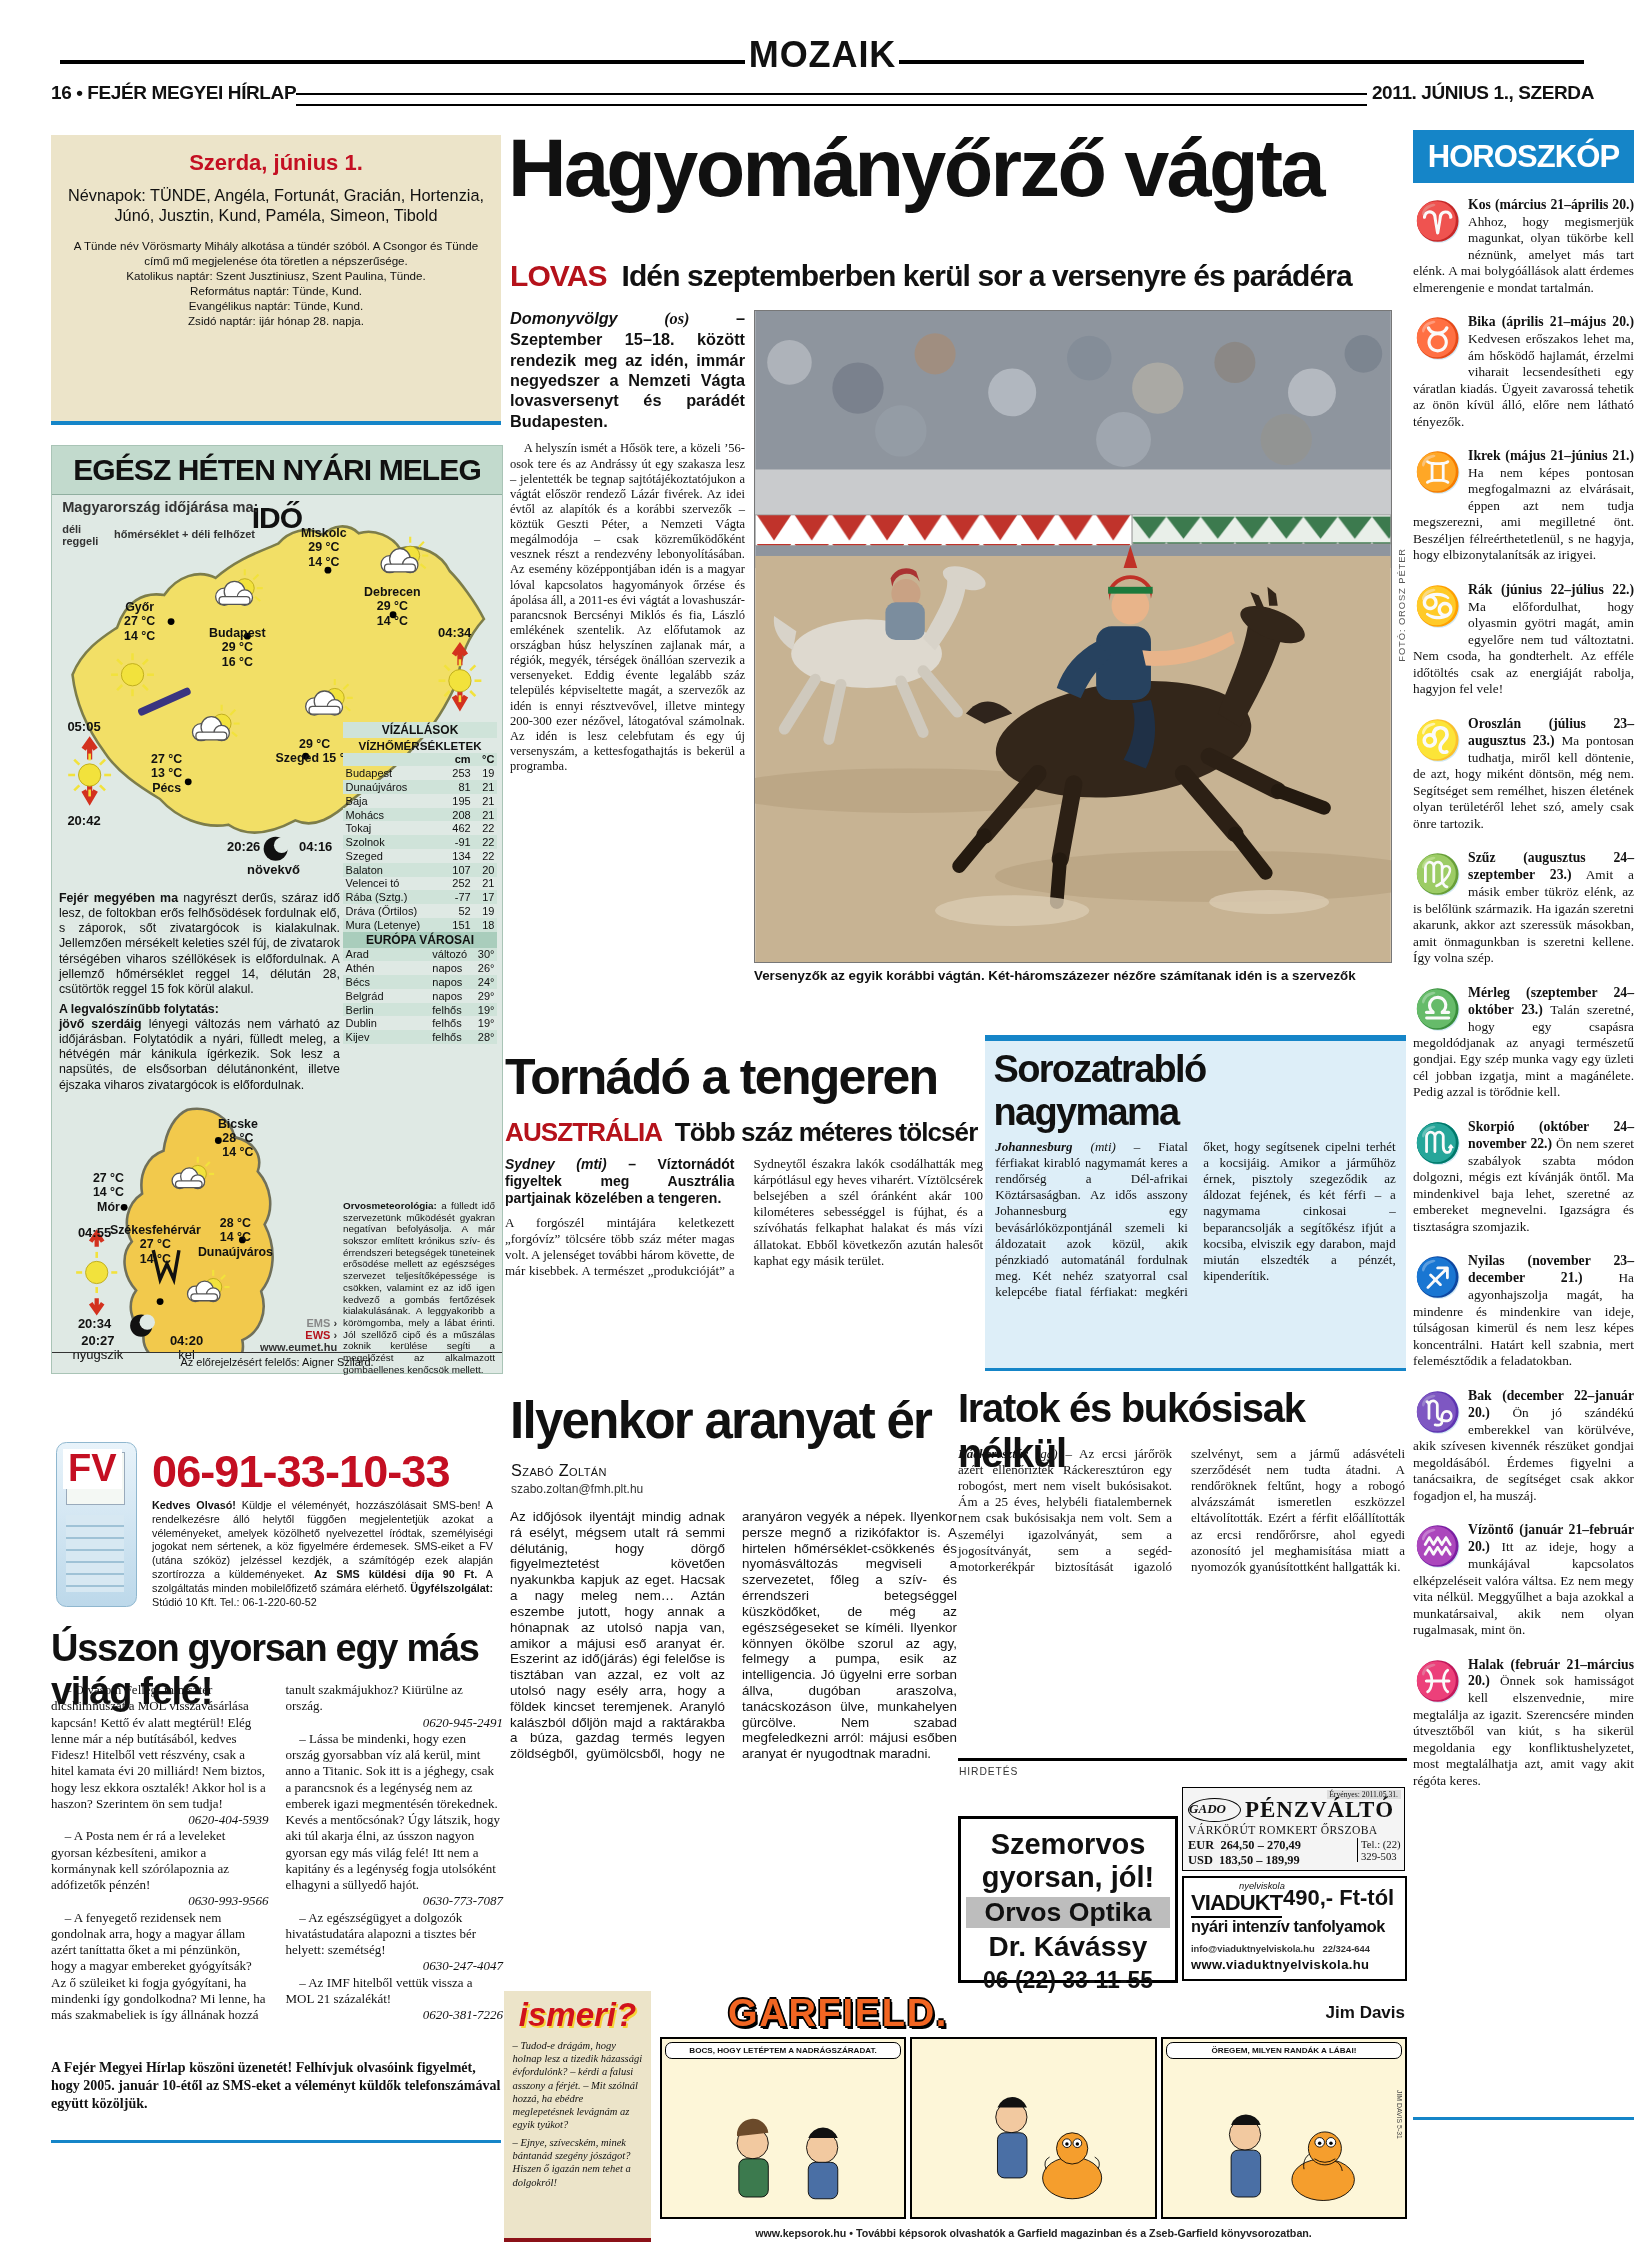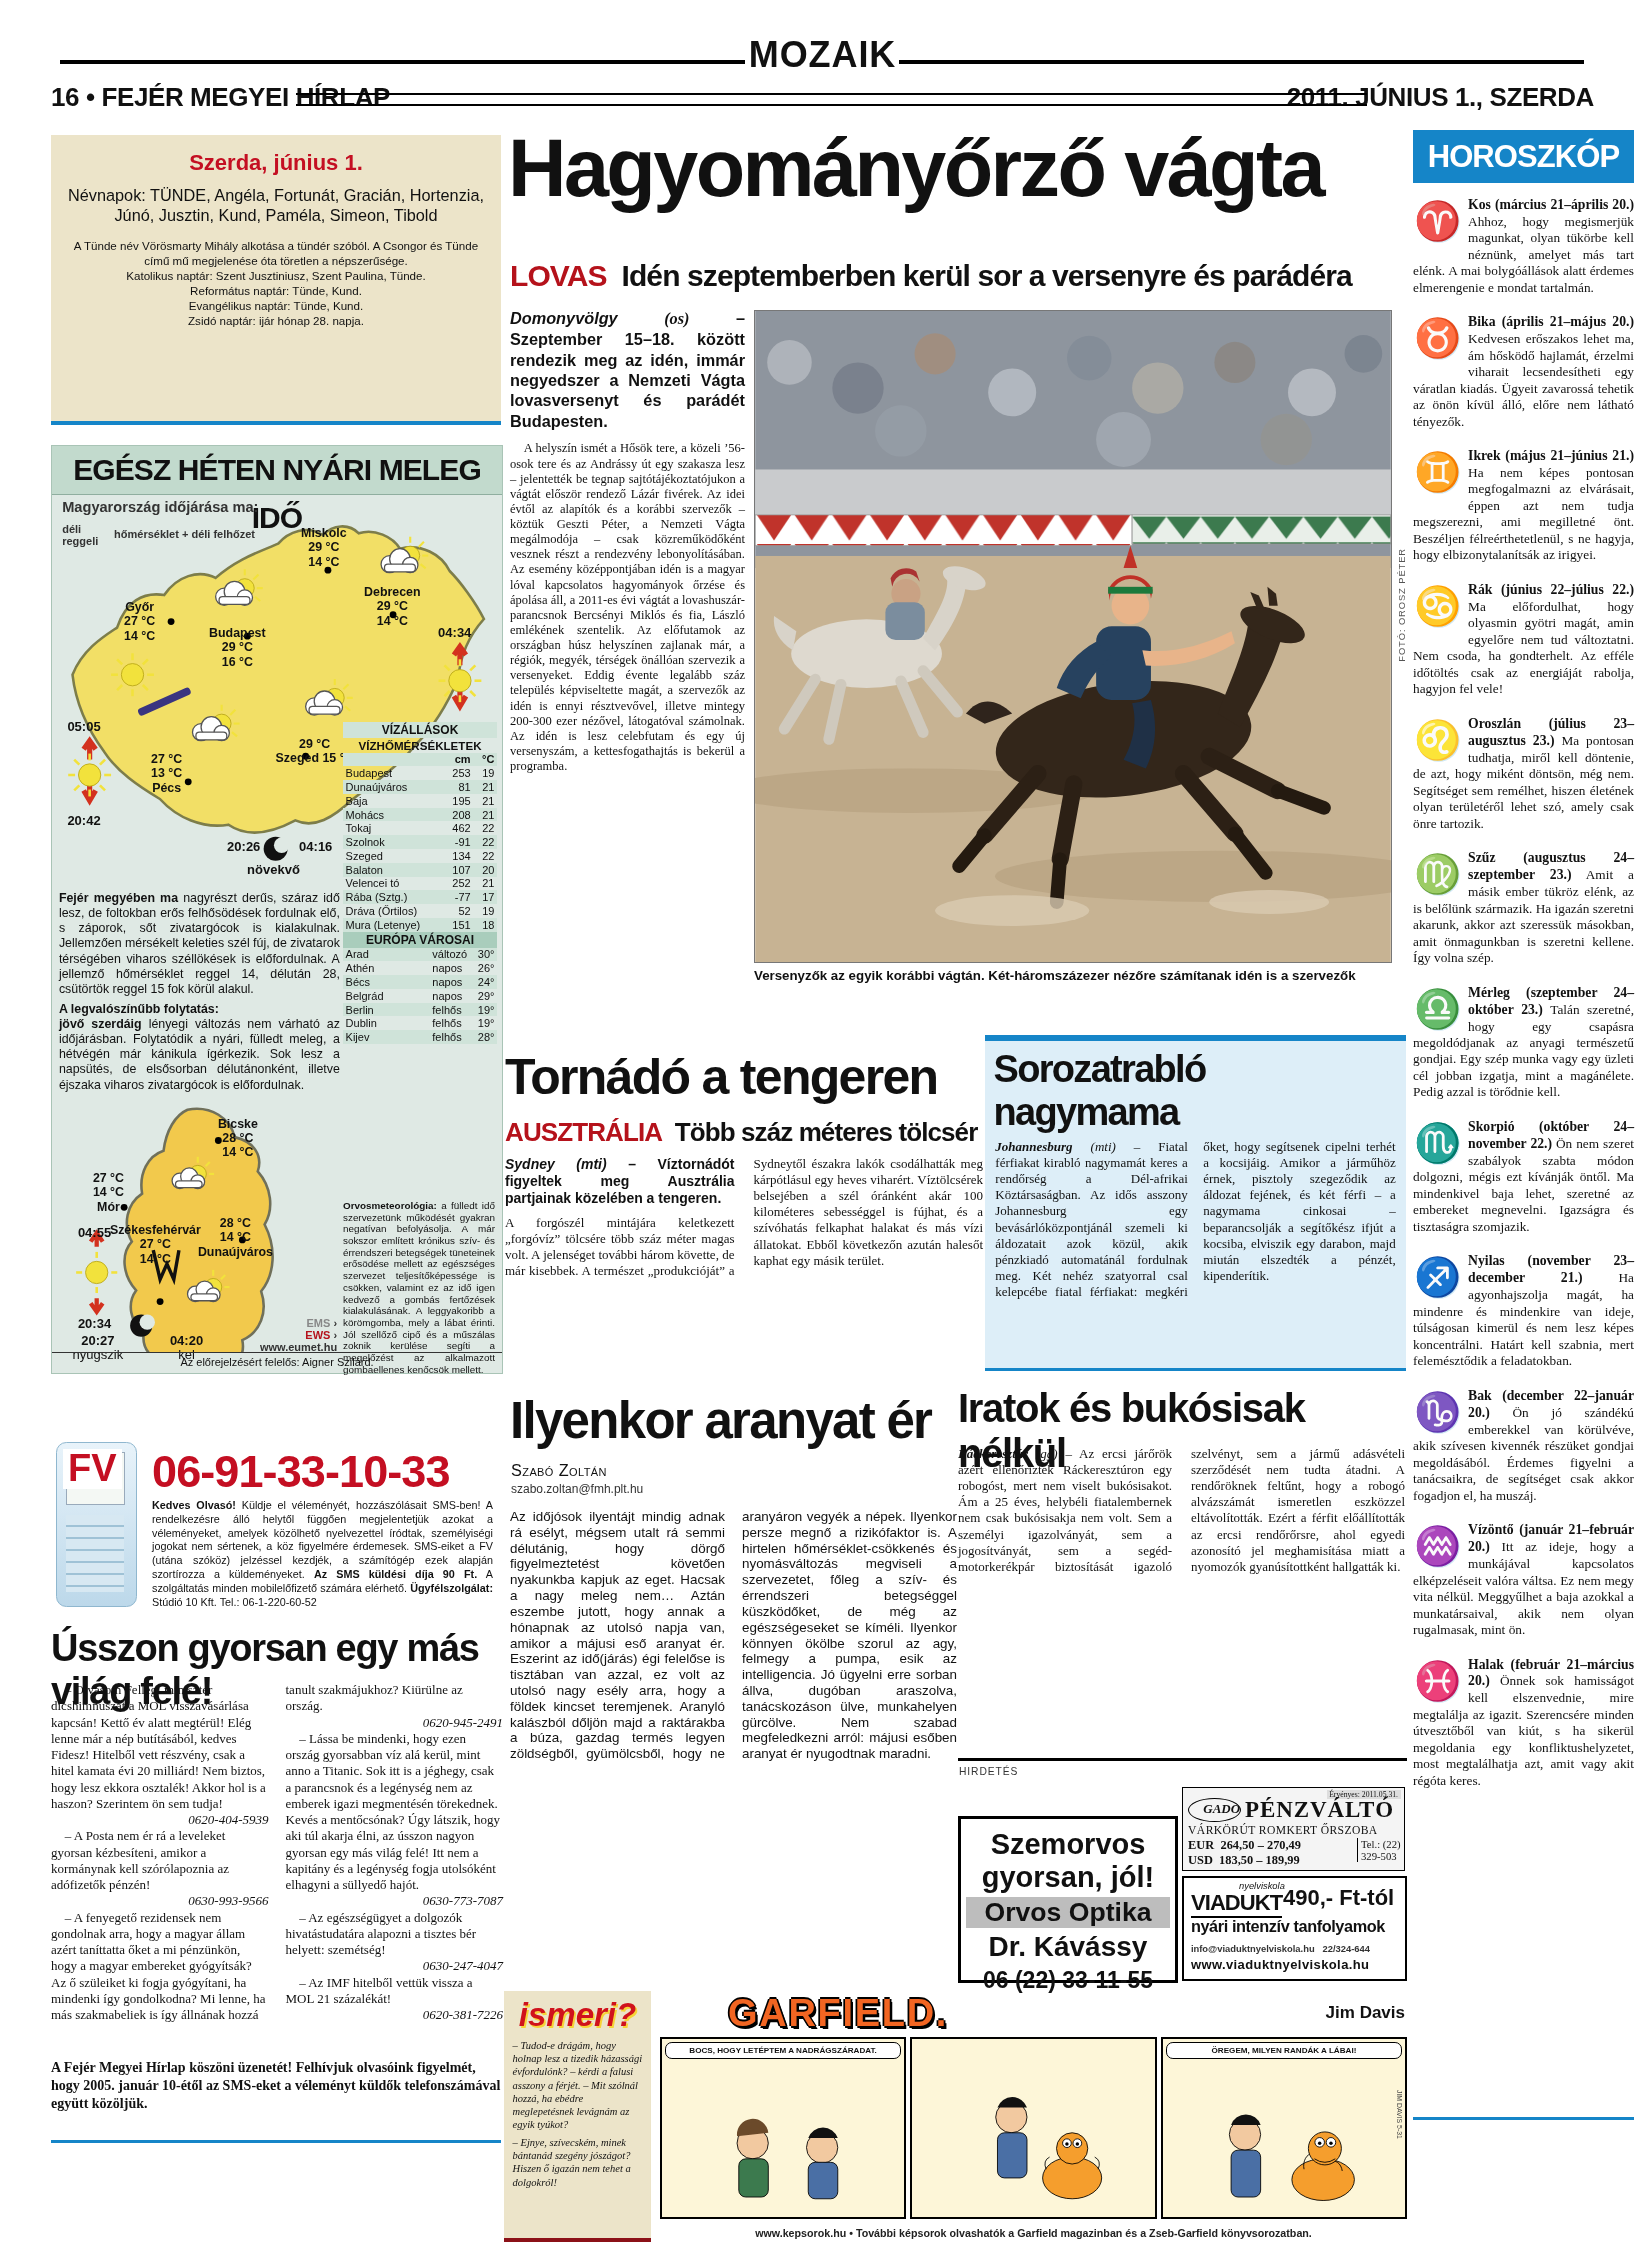--- a/index.html
+++ b/index.html
@@ -5,21 +5,21 @@
   html,body{margin:0;padding:0;background:#e9e9e9;}
   .page{position:relative;width:1645px;height:2261px;background:#ffffff;overflow:hidden;
         font-family:"Liberation Sans",sans-serif;color:#111;}
   .abs{position:absolute;}
   .serif{font-family:"Liberation Serif","DejaVu Serif",serif;}
   .just{text-align:justify;}
   .cond{letter-spacing:-0.9px;}
   
   .mz-title{top:34px;left:0;width:1645px;text-align:center;font-weight:bold;font-size:36px;letter-spacing:0.9px;}
   .hrule{background:#000;height:4.3px;top:60px;}
-  .hdr-row{top:82px;font-weight:bold;font-size:26px;letter-spacing:-0.4px;}
+  .hdr-row{top:82px;font-weight:bold;font-size:19px;letter-spacing:-0.4px;}
   .dbl-line{top:93px;left:296px;width:1071px;height:8.6px;border-top:2.6px solid #000;border-bottom:2.6px solid #000;}
   
   .naptar{left:51px;top:135px;width:450px;height:286px;background:#ece4c9;border-bottom:4.3px solid #1585c8;}
   .naptar-hdr{background:#1585c8;color:#fff;font-weight:bold;font-size:34px;text-align:center;height:55px;line-height:55px;}
   .naptar-day{color:#c40f22;font-weight:bold;font-size:22px;text-align:center;margin:15.4px 0 8.6px;}
   .naptar-names{font-size:16.3px;text-align:center;padding:0 17px;line-height:1.25;}
   .naptar-notes{font-size:11.6px;text-align:center;padding:12px 22px 0;line-height:1.3;}
   
   .weather{left:51px;top:445px;width:450px;height:927px;background:#dfe9e4;border:0.9px solid #a9c4b6;}
   .weather-hdr{background:#c2dacd;font-weight:bold;font-size:30px;letter-spacing:-0.9px;text-align:center;height:48px;line-height:48px;border-bottom:1.7px solid #8fae9f;}
@@ -93,21 +93,21 @@
   .hird{left:959px;top:1766px;font-size:10.3px;letter-spacing:0.9px;color:#333;}
   
   .ad-szem{left:958px;top:1816px;width:214px;height:161px;border:3.4px solid #000;box-shadow:0 0 0 2.6px #fff inset;background:#fff;text-align:center;font-weight:bold;}
   .ad-szem .l1{font-size:29px;margin-top:8.6px;}
   .ad-szem .l2{font-size:29px;}
   .ad-szem .l3{font-size:26.6px;background:#bdbdbd;margin:3.4px 5.1px;}
   .ad-szem .l4{font-size:28px;}
   .ad-szem .ph{font-size:23px;margin-top:3.4px;}
   .ad-penz{left:1182px;top:1787px;width:221px;height:82px;border:1.7px solid #000;background:#f4f4f4;font-family:"Liberation Serif",serif;}
   .ad-penz .valid{position:absolute;right:3.4px;top:1.7px;font-size:7.7px;background:#ddd;padding:0 2.6px;}
-  .gado{position:absolute;left:5.1px;top:10.3px;width:51px;height:22px;border:1.7px solid #000;border-radius:50%;text-align:right;font-weight:bold;font-style:italic;font-size:13px;line-height:20.6px;}
+  .gado{position:absolute;left:5.1px;top:10.3px;width:51px;height:22px;border:1.7px solid #000;border-radius:50%;text-align:left;font-weight:bold;font-style:italic;font-size:13px;line-height:20.6px;}
   .ad-penz .t{position:absolute;left:62px;top:8.6px;font-weight:bold;font-size:23px;letter-spacing:0.9px;}
   .ad-penz .addr{position:absolute;left:5.1px;top:36px;font-size:11.6px;letter-spacing:0.4px;}
   .ad-penz .row{position:absolute;left:5.1px;font-weight:bold;font-size:12.4px;}
   .ad-penz .tel{position:absolute;right:3.4px;font-size:10.7px;border-left:0.9px solid #000;padding-left:3.4px;}
   .ad-via{left:1182px;top:1876px;width:221px;height:101px;border:2.6px solid #000;background:#fff;}
   .via-brand{position:absolute;left:6.9px;top:12px;font-weight:bold;font-size:22px;letter-spacing:-0.9px;border-bottom:2.6px solid #000;}
   .via-sub{position:absolute;left:55px;top:1.7px;font-style:italic;font-size:9.4px;}
   .via-price{position:absolute;left:99px;top:6.9px;font-weight:bold;font-size:22px;}
   .via-line{position:absolute;left:6.9px;top:39px;font-weight:bold;font-size:16.3px;letter-spacing:-0.4px;}
   .via-mail{position:absolute;left:6.9px;top:65px;font-size:9.4px;font-weight:bold;color:#333;}

